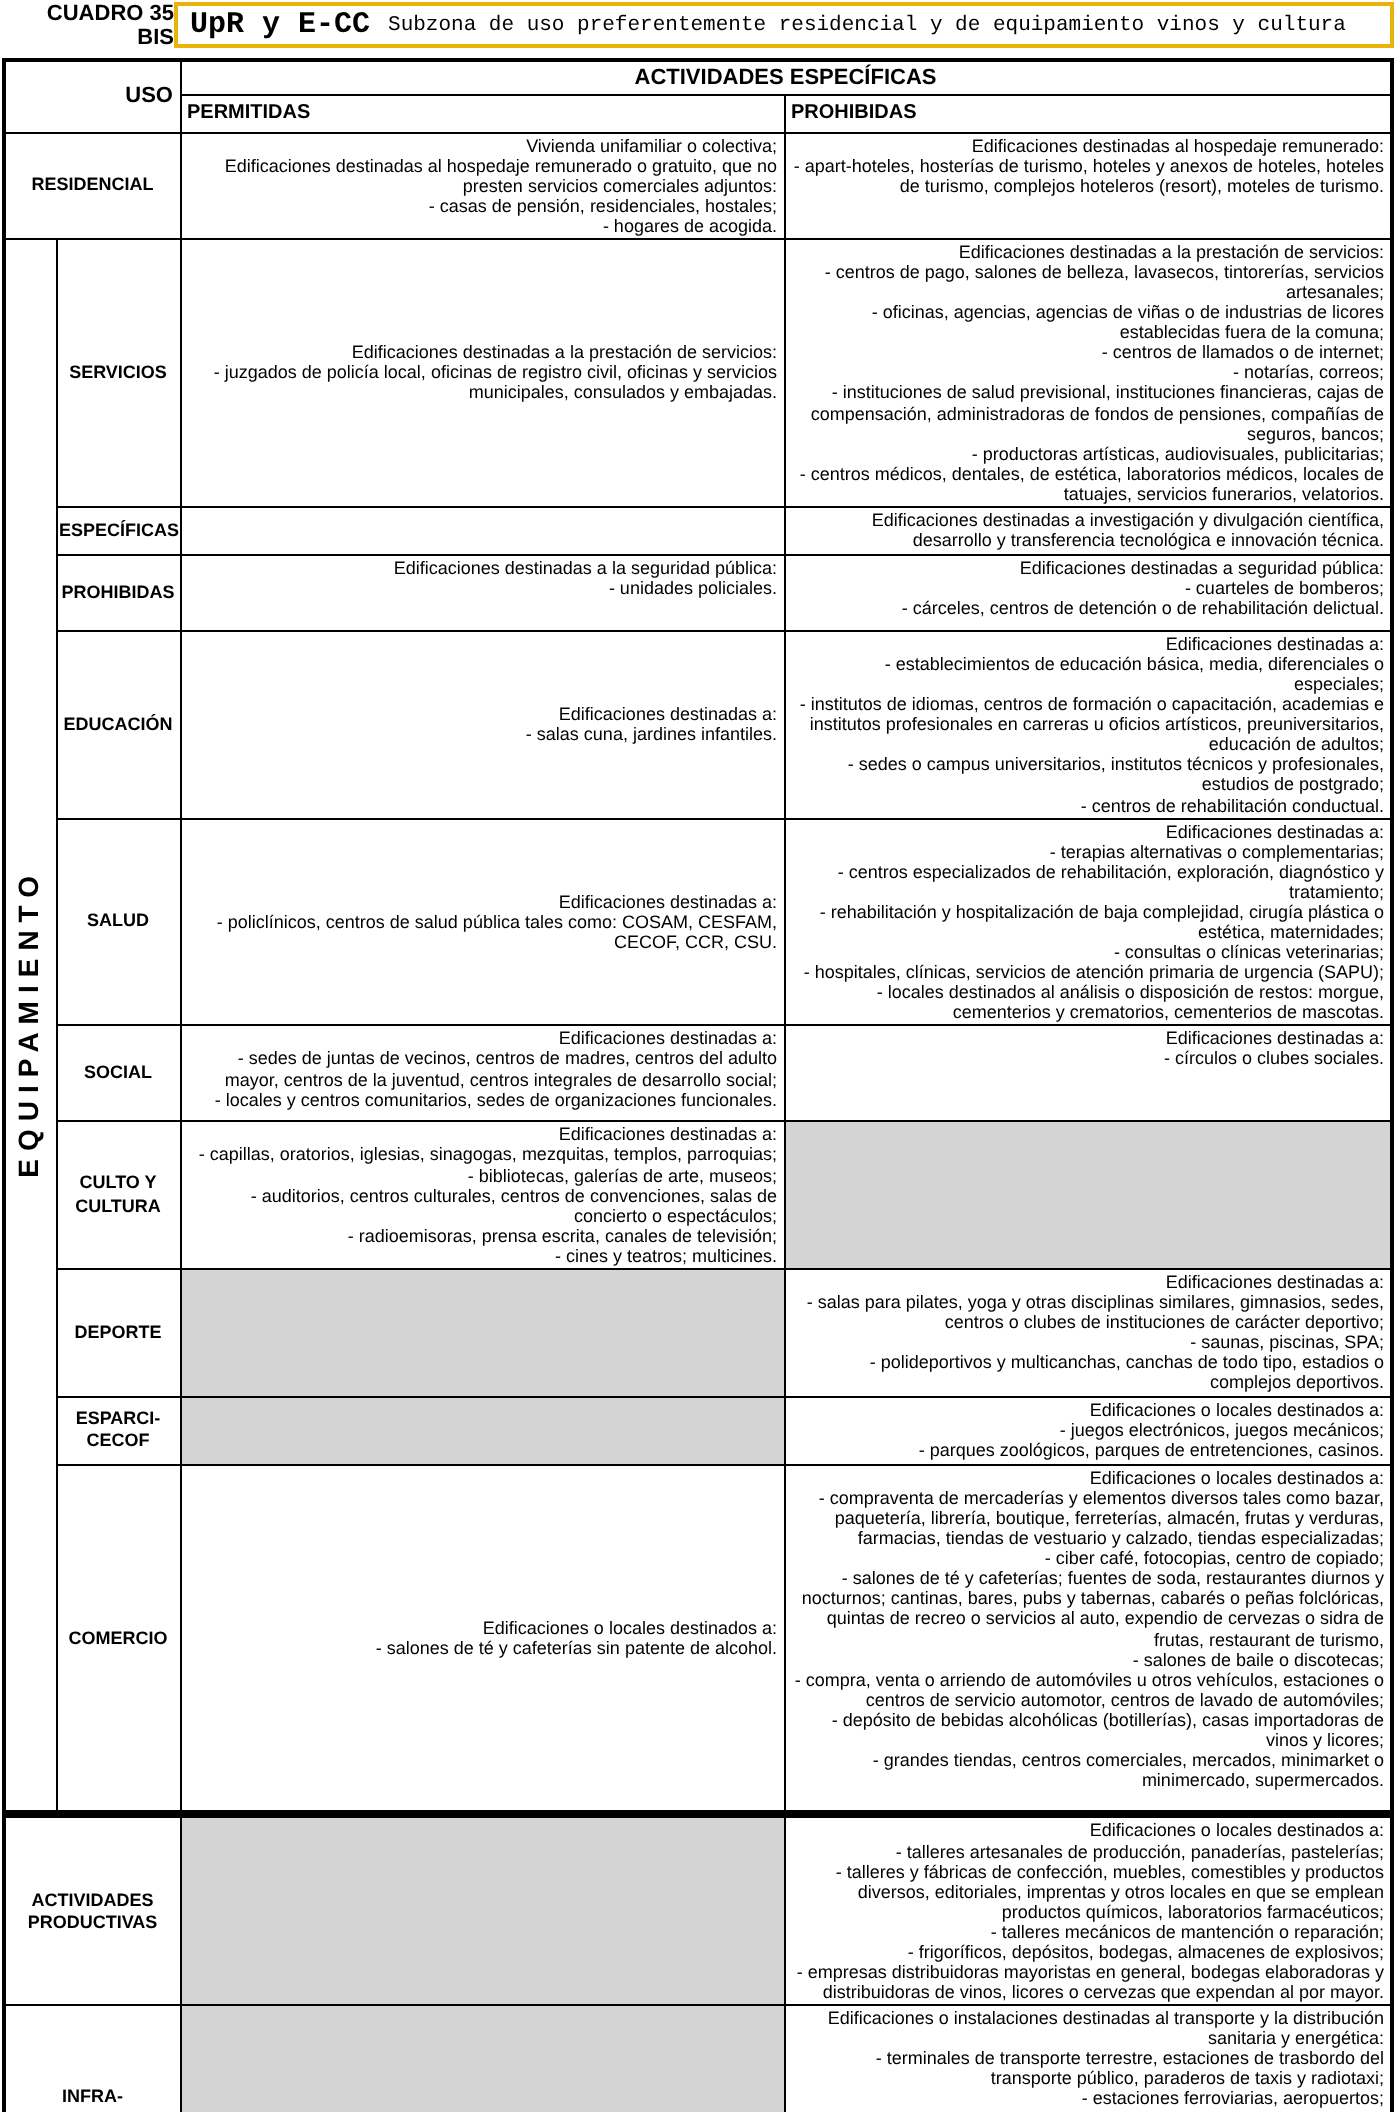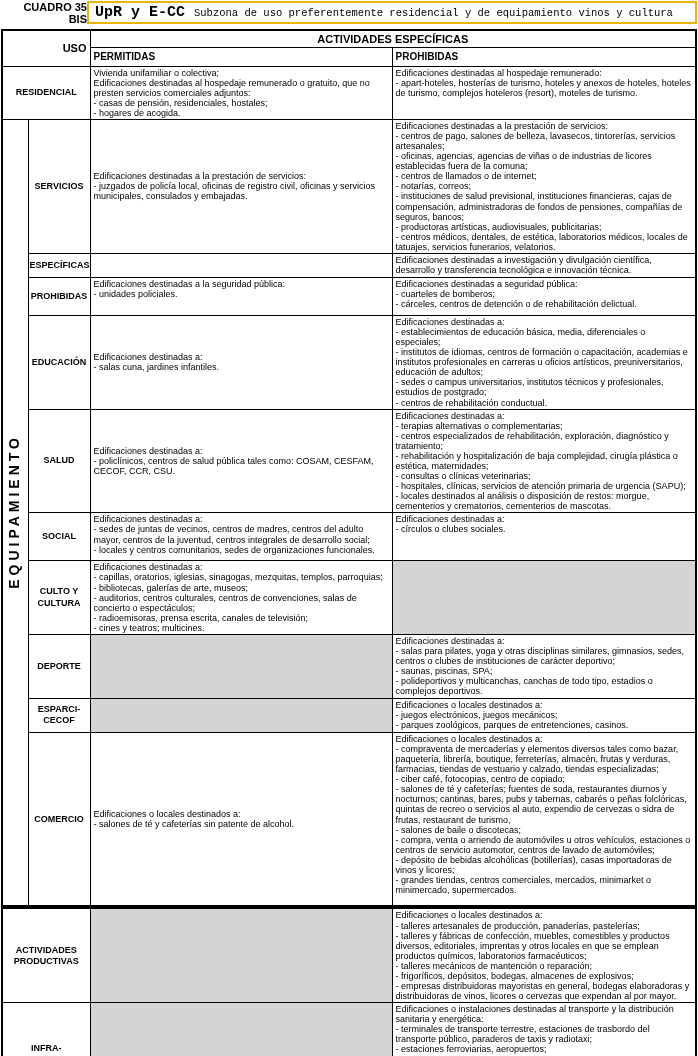--- a/index.html
+++ b/index.html
@@ -16,21 +16,21 @@
   
   table.main { border-collapse:collapse; width:696px; table-layout:fixed; border:2px solid #000; }
   col.c1 { width:26px; } col.c2 { width:62px; } col.c3 { width:302px; } col.c4 { width:auto; }
   td { border:1px solid #000; padding:1px 3px; vertical-align:top; font-size:9px; line-height:1.12; box-sizing:border-box; overflow:hidden; }
 
   .uso-hdr  { font-size:11px; font-weight:bold; text-align:right; vertical-align:middle; }
   .act-hdr  { font-size:11px; font-weight:bold; text-align:center; vertical-align:middle;margin-top:16px; }
   .col-hdr  { font-size:10px; font-weight:bold; text-align:left; vertical-align:middle; }
 
   .cat  { font-weight:bold; font-size:9px; text-align:center; vertical-align:middle; white-space:pre-line; padding:1px; line-height:1.25; }
-  .cell { white-space:pre-line; }
+  .cell { white-space:pre-line;text-align:right; }
   .vmid { vertical-align:middle; }
   .shaded { background:#d4d4d4; }
 
   tr.thick td  { border-top:4px solid #000; }
 
   .equip-cell { text-align:center; vertical-align:middle; padding:0; }
   .equip-text { display:inline-block; writing-mode:vertical-rl; transform:rotate(180deg); font-weight:bold; font-size:14px; letter-spacing:4px; }
 </style>
 </head>
 <body>

